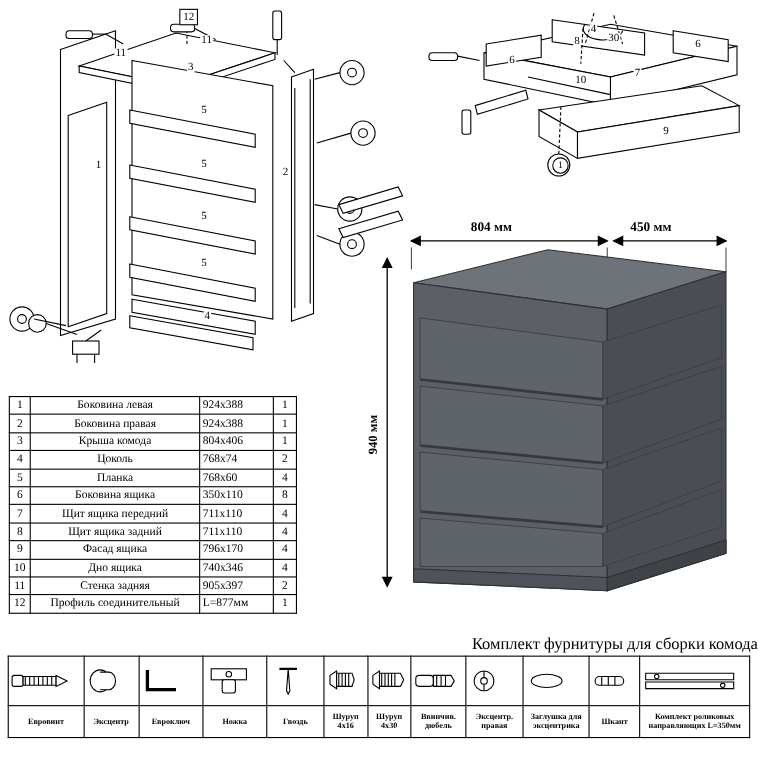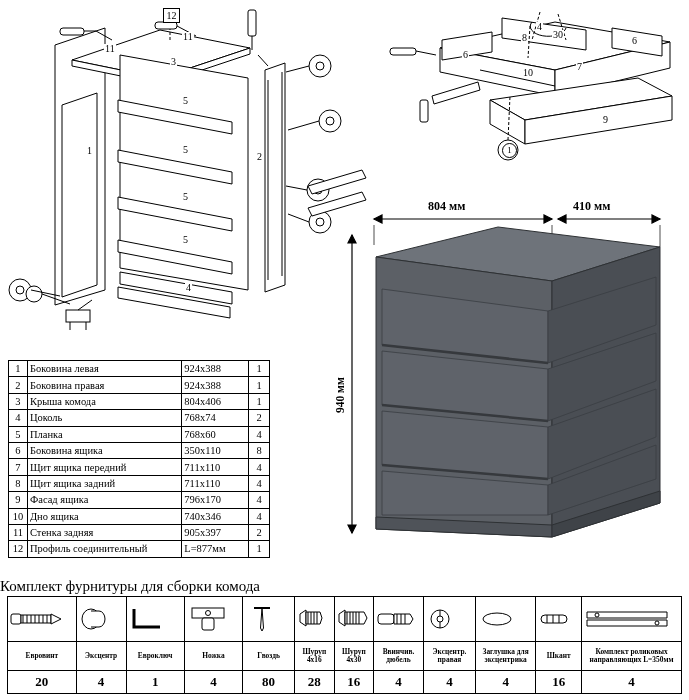--- a/index.html
+++ b/index.html
@@ -33,27 +33,27 @@
 
   
   #parts-table{
     position:absolute;left:8px;top:360px;width:262px;
     border-collapse:collapse;font-size:10.5px;
   }
   #parts-table td{
     border:1px solid #000;padding:0 2px;height:15.4px;line-height:15px;
   }
   #parts-table td.idx{width:14px;text-align:center;}
-  #parts-table td.nm{width:150px;text-align:left;margin-top:29px;}
+  #parts-table td.nm{width:150px;text-align:center;margin-top:29px;}
   #parts-table td.dim{width:62px;text-align:left;}
   #parts-table td.qty{width:16px;text-align:center;}
 
   
   #hw-title{
-    position:absolute;left:0;top:578px;width:689px;text-align:left;
+    position:absolute;left:0;top:578px;width:689px;text-align:right;
     font-size:15px;font-weight:normal;
   }
   #hw-table{
     position:absolute;left:7px;top:596px;width:675px;
     border-collapse:collapse;font-size:7.4px;table-layout:fixed;font-weight:bold;
   }
   #hw-table td{border:1px solid #000;text-align:center;vertical-align:middle;}
   #hw-table tr.icons td{height:42px;}
   #hw-table tr.names td{height:26px;line-height:8.5px;padding:1px;}
   #hw-table tr.counts td{height:20px;font-size:13px;}
@@ -329,21 +329,21 @@
 
       <g stroke="#3a3d42" stroke-width="0.8" fill="#4a4e54">
         <polygon points="218,126 326,92 326,140 218,178"></polygon>
         <polygon points="218,184 326,148 326,196 218,236"></polygon>
         <polygon points="218,242 326,204 326,252 218,294"></polygon>
         <polygon points="218,300 326,260 326,294 218,330"></polygon>
       </g>
     </svg>
 
     <span class="dim-text" style="left:98px;top:14px;">804 мм</span>
-    <span class="dim-text" style="left:243px;top:14px;">410 мм</span>
+    <span class="dim-text" style="left:243px;top:14px;">450 мм</span>
     <span class="vert-dim" style="left:4px;top:228px;">940 мм</span>
   </div>
 
   <div id="hw-title">Комплект фурнитуры для сборки комода</div>
 
   <table id="hw-table">
     <colgroup>
       <col style="width:66px">
         <col style="width:48px">
         <col style="width:56px">
@@ -470,30 +470,16 @@
         <td>Ножка</td>
         <td>Гвоздь</td>
         <td>Шуруп 4х16</td>
         <td>Шуруп 4х30</td>
         <td>Ввинчив. дюбель</td>
         <td>Эксцентр. правая</td>
         <td>Заглушка для эксцентрика</td>
         <td>Шкант</td>
         <td>Комплект роликовых направляющих L=350мм</td>
       </tr>
-      <tr class="counts">
-        <td>20</td>
-        <td>4</td>
-        <td>1</td>
-        <td>4</td>
-        <td>80</td>
-        <td>28</td>
-        <td>16</td>
-        <td>4</td>
-        <td>4</td>
-        <td>4</td>
-        <td>16</td>
-        <td>4</td>
-      </tr>
     </tbody>
   </table>
 
 </div>
 
 </body></html>

